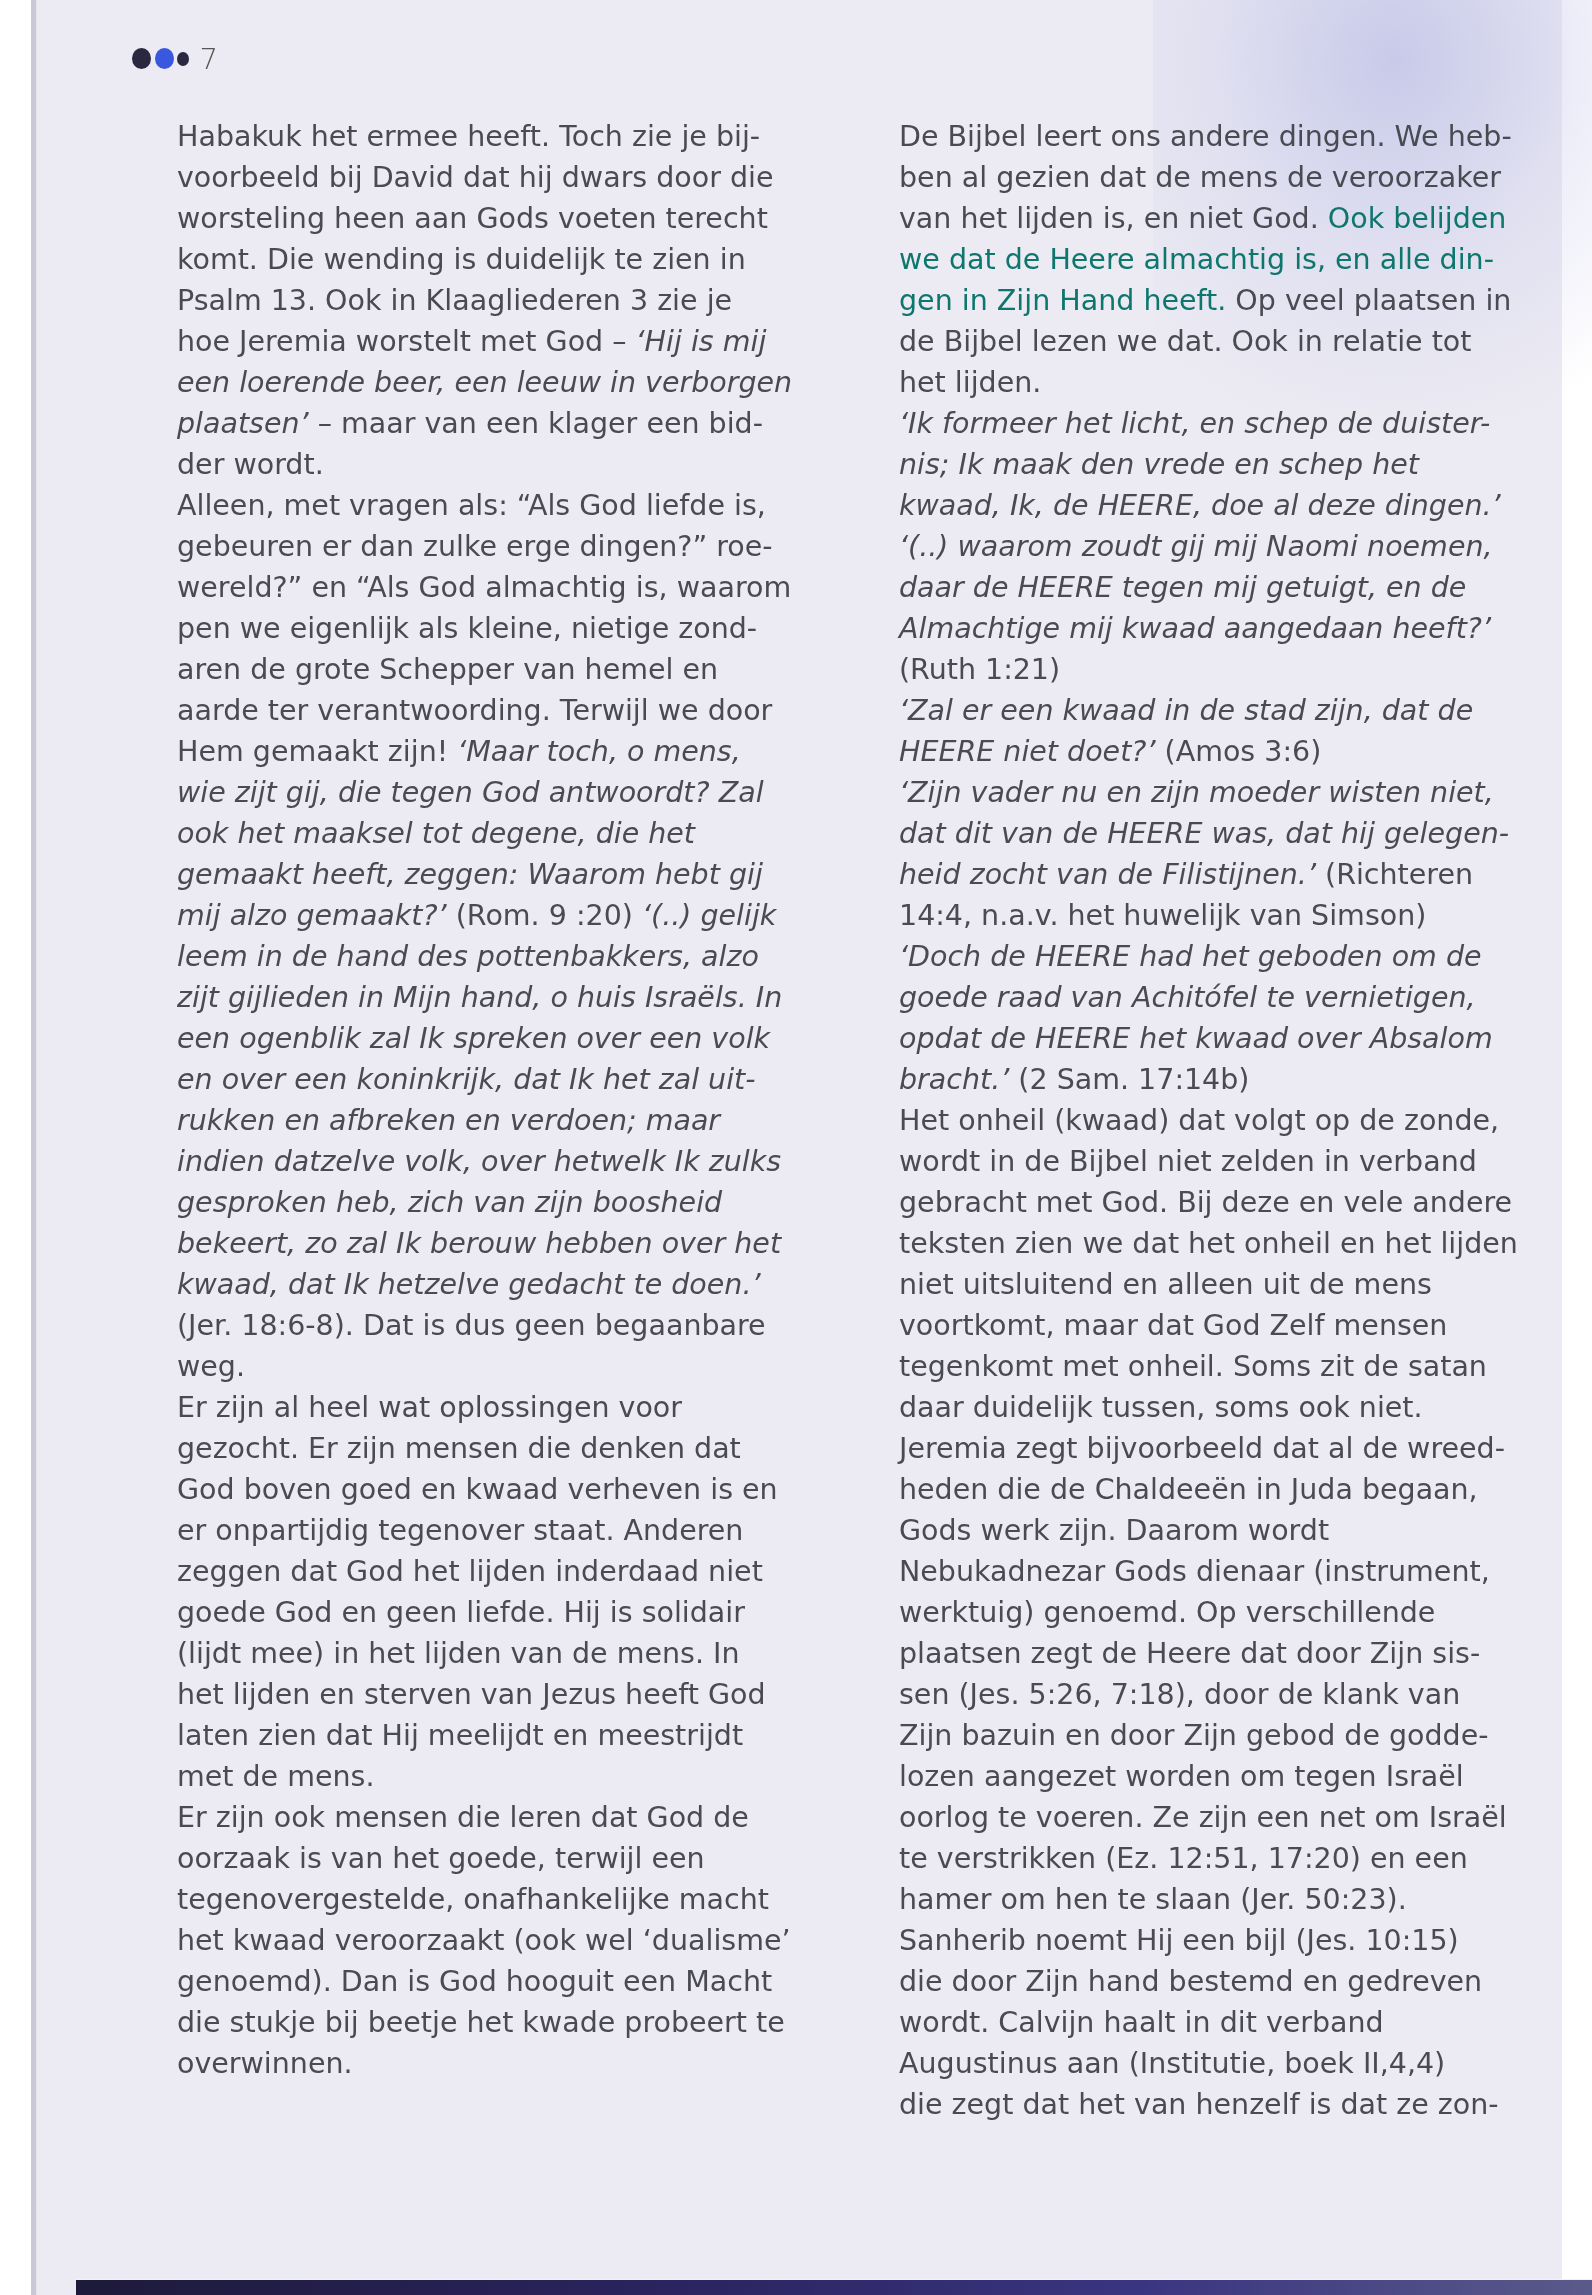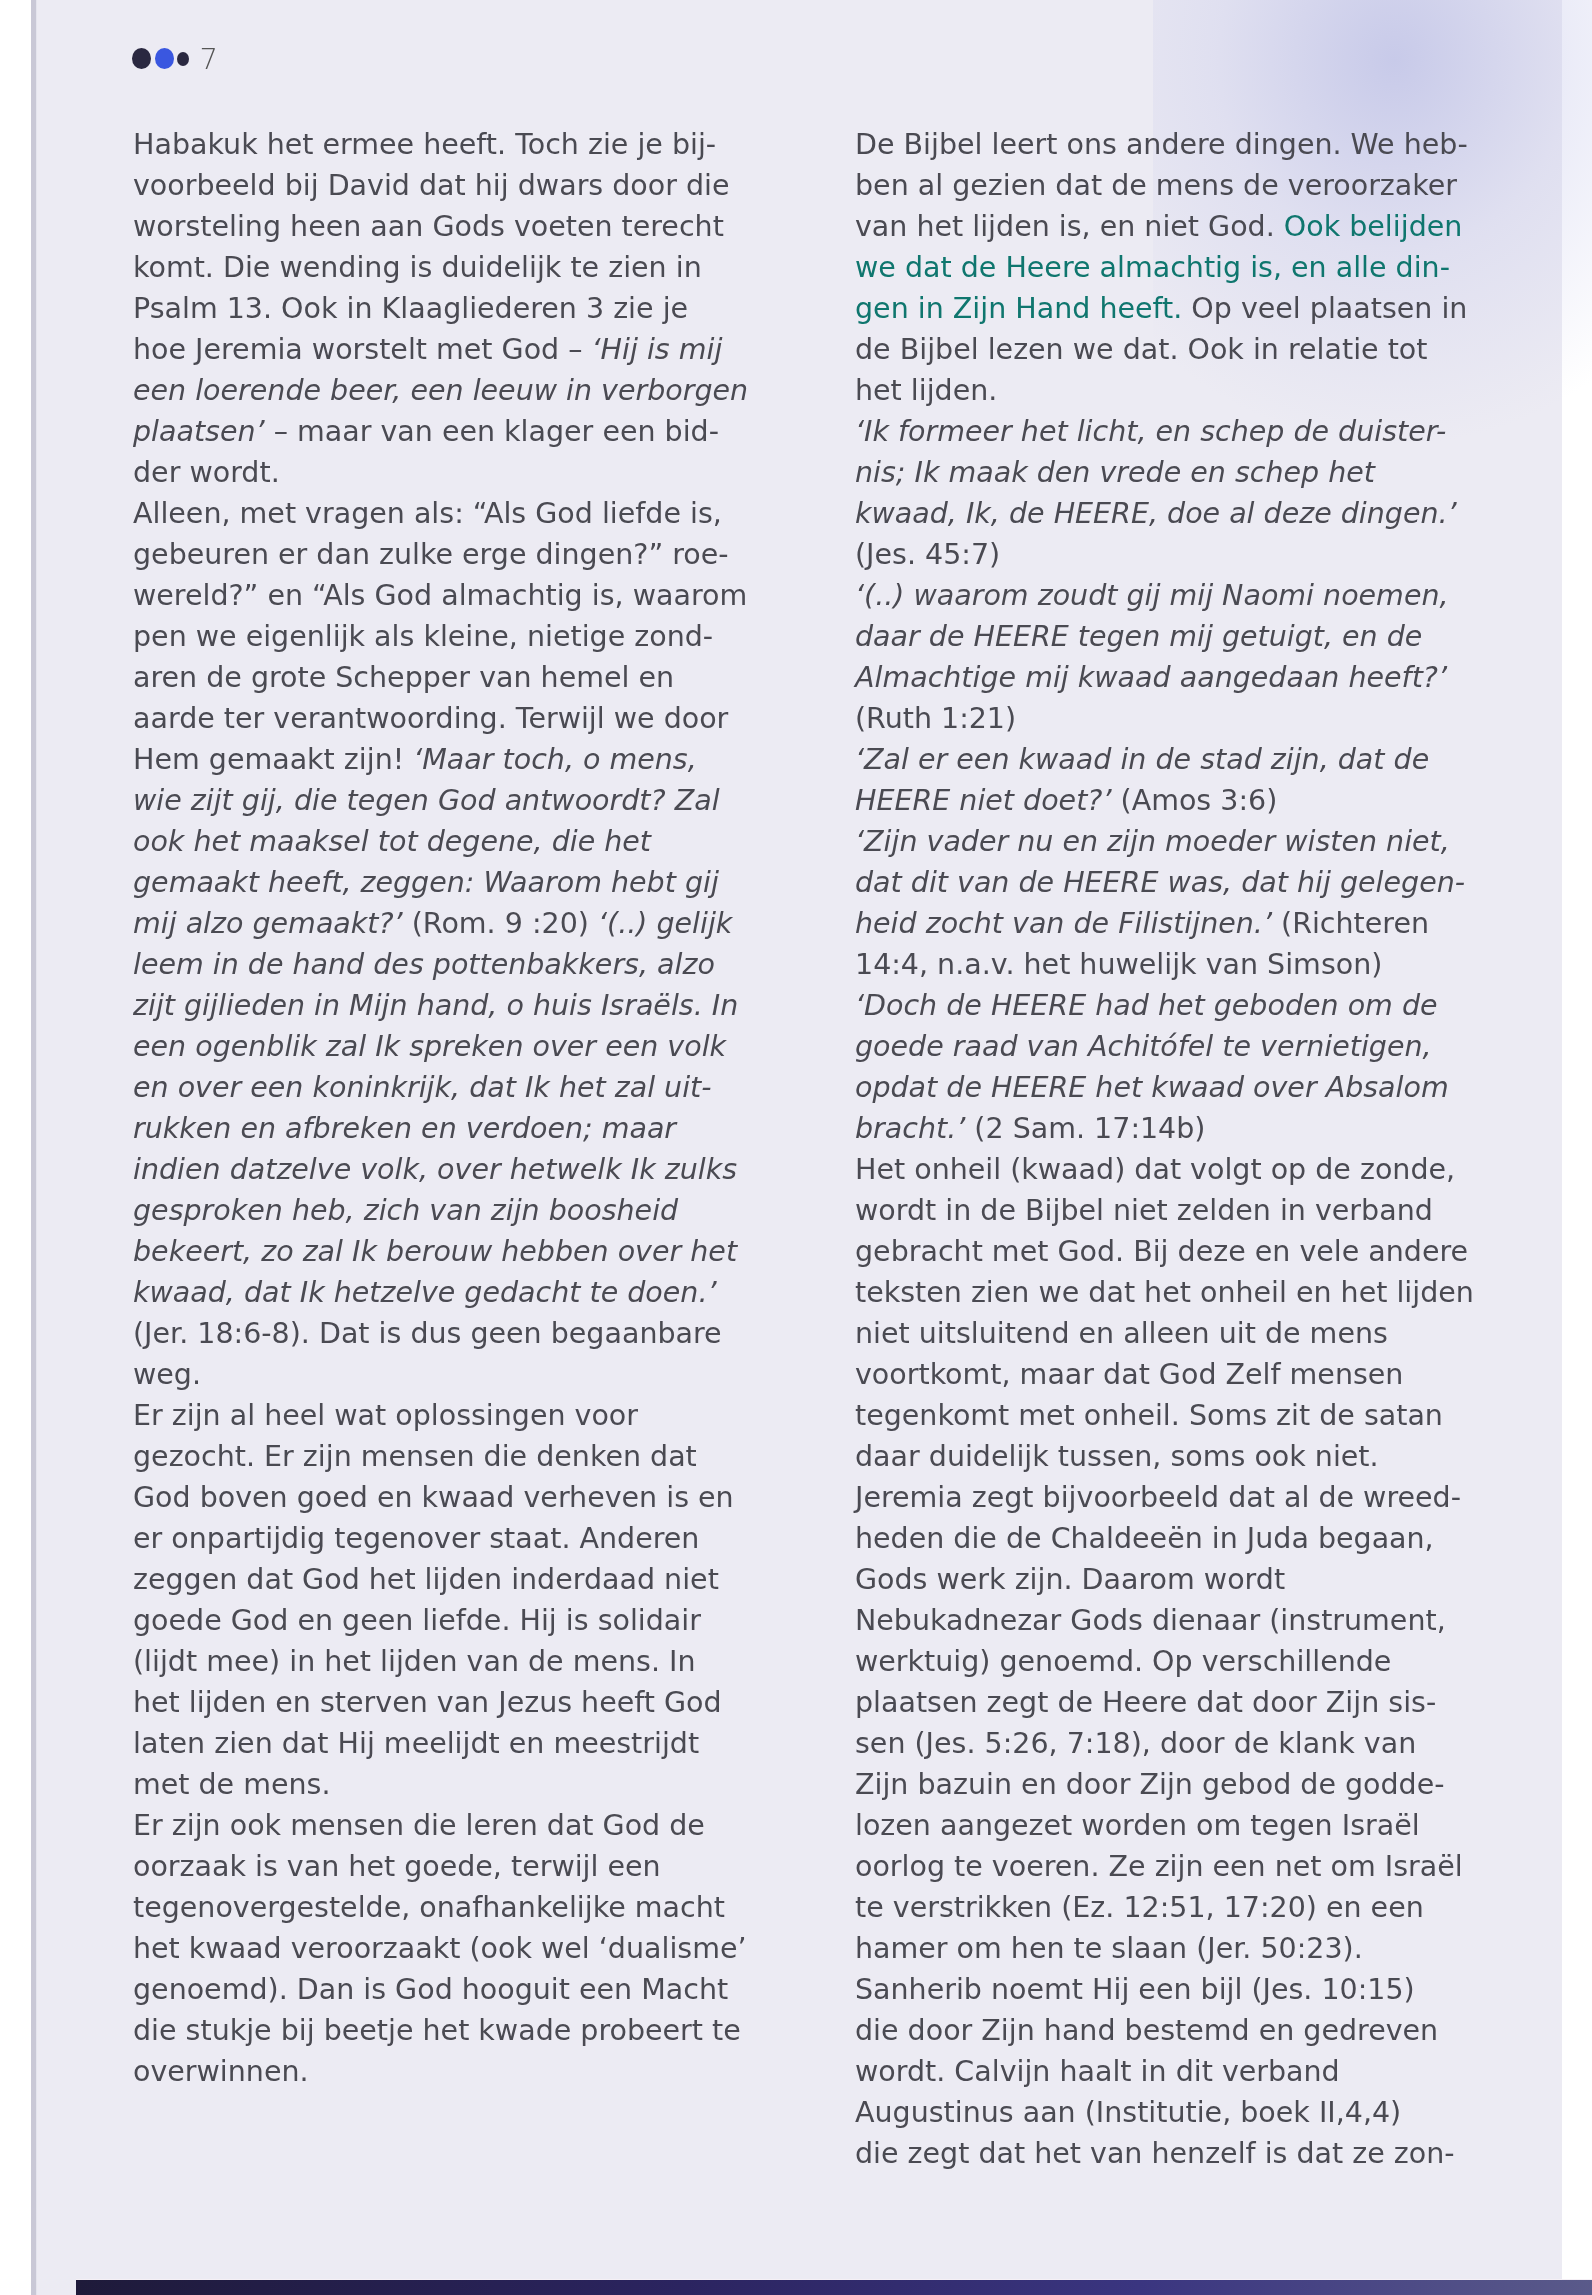--- a/index.html
+++ b/index.html
@@ -24,22 +24,22 @@
   }
   .dot { border-radius: 50%; display: inline-block; }
   .dot.d1 { width: 19px; height: 21px; background: #2a2840; }
   .dot.d2 { width: 19px; height: 21px; background: #3a57e0; }
   .dot.d3 { width: 12px; height: 14px; background: #2a2840; }
   .page-number {
     font-size: 29px; color: #555; margin-left: 7px; font-weight: 300;
     font-family: "DejaVu Sans", sans-serif;
   }
   .col {
-    position: absolute; top: 124px; width: 682px;
-    font-size: 28.5px; line-height: 41px; color: #4a4a52;
+    position: absolute; top: 116px; width: 682px;
+    font-size: 28.5px; line-height: 41px; color: #4a4a52; margin-left: 44px;
   }
   .col.left { left: 102px; }
   .col.right { left: 824px; }
   .line { white-space: nowrap; display: block; }
   .it { font-style: italic; }
   .blue { color: #0f766e; }
   .bottom-band {
     position: absolute; left: 45px; top: 2279px; width: 1519px; height: 16.4px;
     background: linear-gradient(90deg, #1e1a3a 0%, #2b2460 40%, #3a3580 70%, #5a5a8a 100%);
     border-top: 1.7px solid #f5f0f5;
@@ -112,21 +112,20 @@
       <span class="line"><span>De Bijbel leert ons andere dingen. We heb-</span></span>
       <span class="line"><span>ben al gezien dat de mens de veroorzaker</span></span>
       <span class="line"><span>van het lijden is, en niet God. </span><span class="blue">Ook belijden</span></span>
       <span class="line"><span class="blue">we dat de Heere almachtig is, en alle din-</span></span>
       <span class="line"><span class="blue">gen in Zijn Hand heeft.</span><span> Op veel plaatsen in</span></span>
       <span class="line"><span>de Bijbel lezen we dat. Ook in relatie tot</span></span>
       <span class="line"><span>het lijden.</span></span>
       <span class="line"><span class="it">‘Ik formeer het licht, en schep de duister-</span></span>
       <span class="line"><span class="it">nis; Ik maak den vrede en schep het</span></span>
       <span class="line"><span class="it">kwaad, Ik, de HEERE, doe al deze dingen.’</span></span>
-      <span class="line"><span>(Jes. 45:7)</span></span>
       <span class="line"><span class="it">‘(..) waarom zoudt gij mij Naomi noemen,</span></span>
       <span class="line"><span class="it">daar de HEERE tegen mij getuigt, en de</span></span>
       <span class="line"><span class="it">Almachtige mij kwaad aangedaan heeft?’</span></span>
       <span class="line"><span>(Ruth 1:21)</span></span>
       <span class="line"><span class="it">‘Zal er een kwaad in de stad zijn, dat de</span></span>
       <span class="line"><span class="it">HEERE niet doet?’</span><span> (Amos 3:6)</span></span>
       <span class="line"><span class="it">‘Zijn vader nu en zijn moeder wisten niet,</span></span>
       <span class="line"><span class="it">dat dit van de HEERE was, dat hij gelegen-</span></span>
       <span class="line"><span class="it">heid zocht van de Filistijnen.’</span><span> (Richteren</span></span>
       <span class="line"><span>14:4, n.a.v. het huwelijk van Simson)</span></span>

